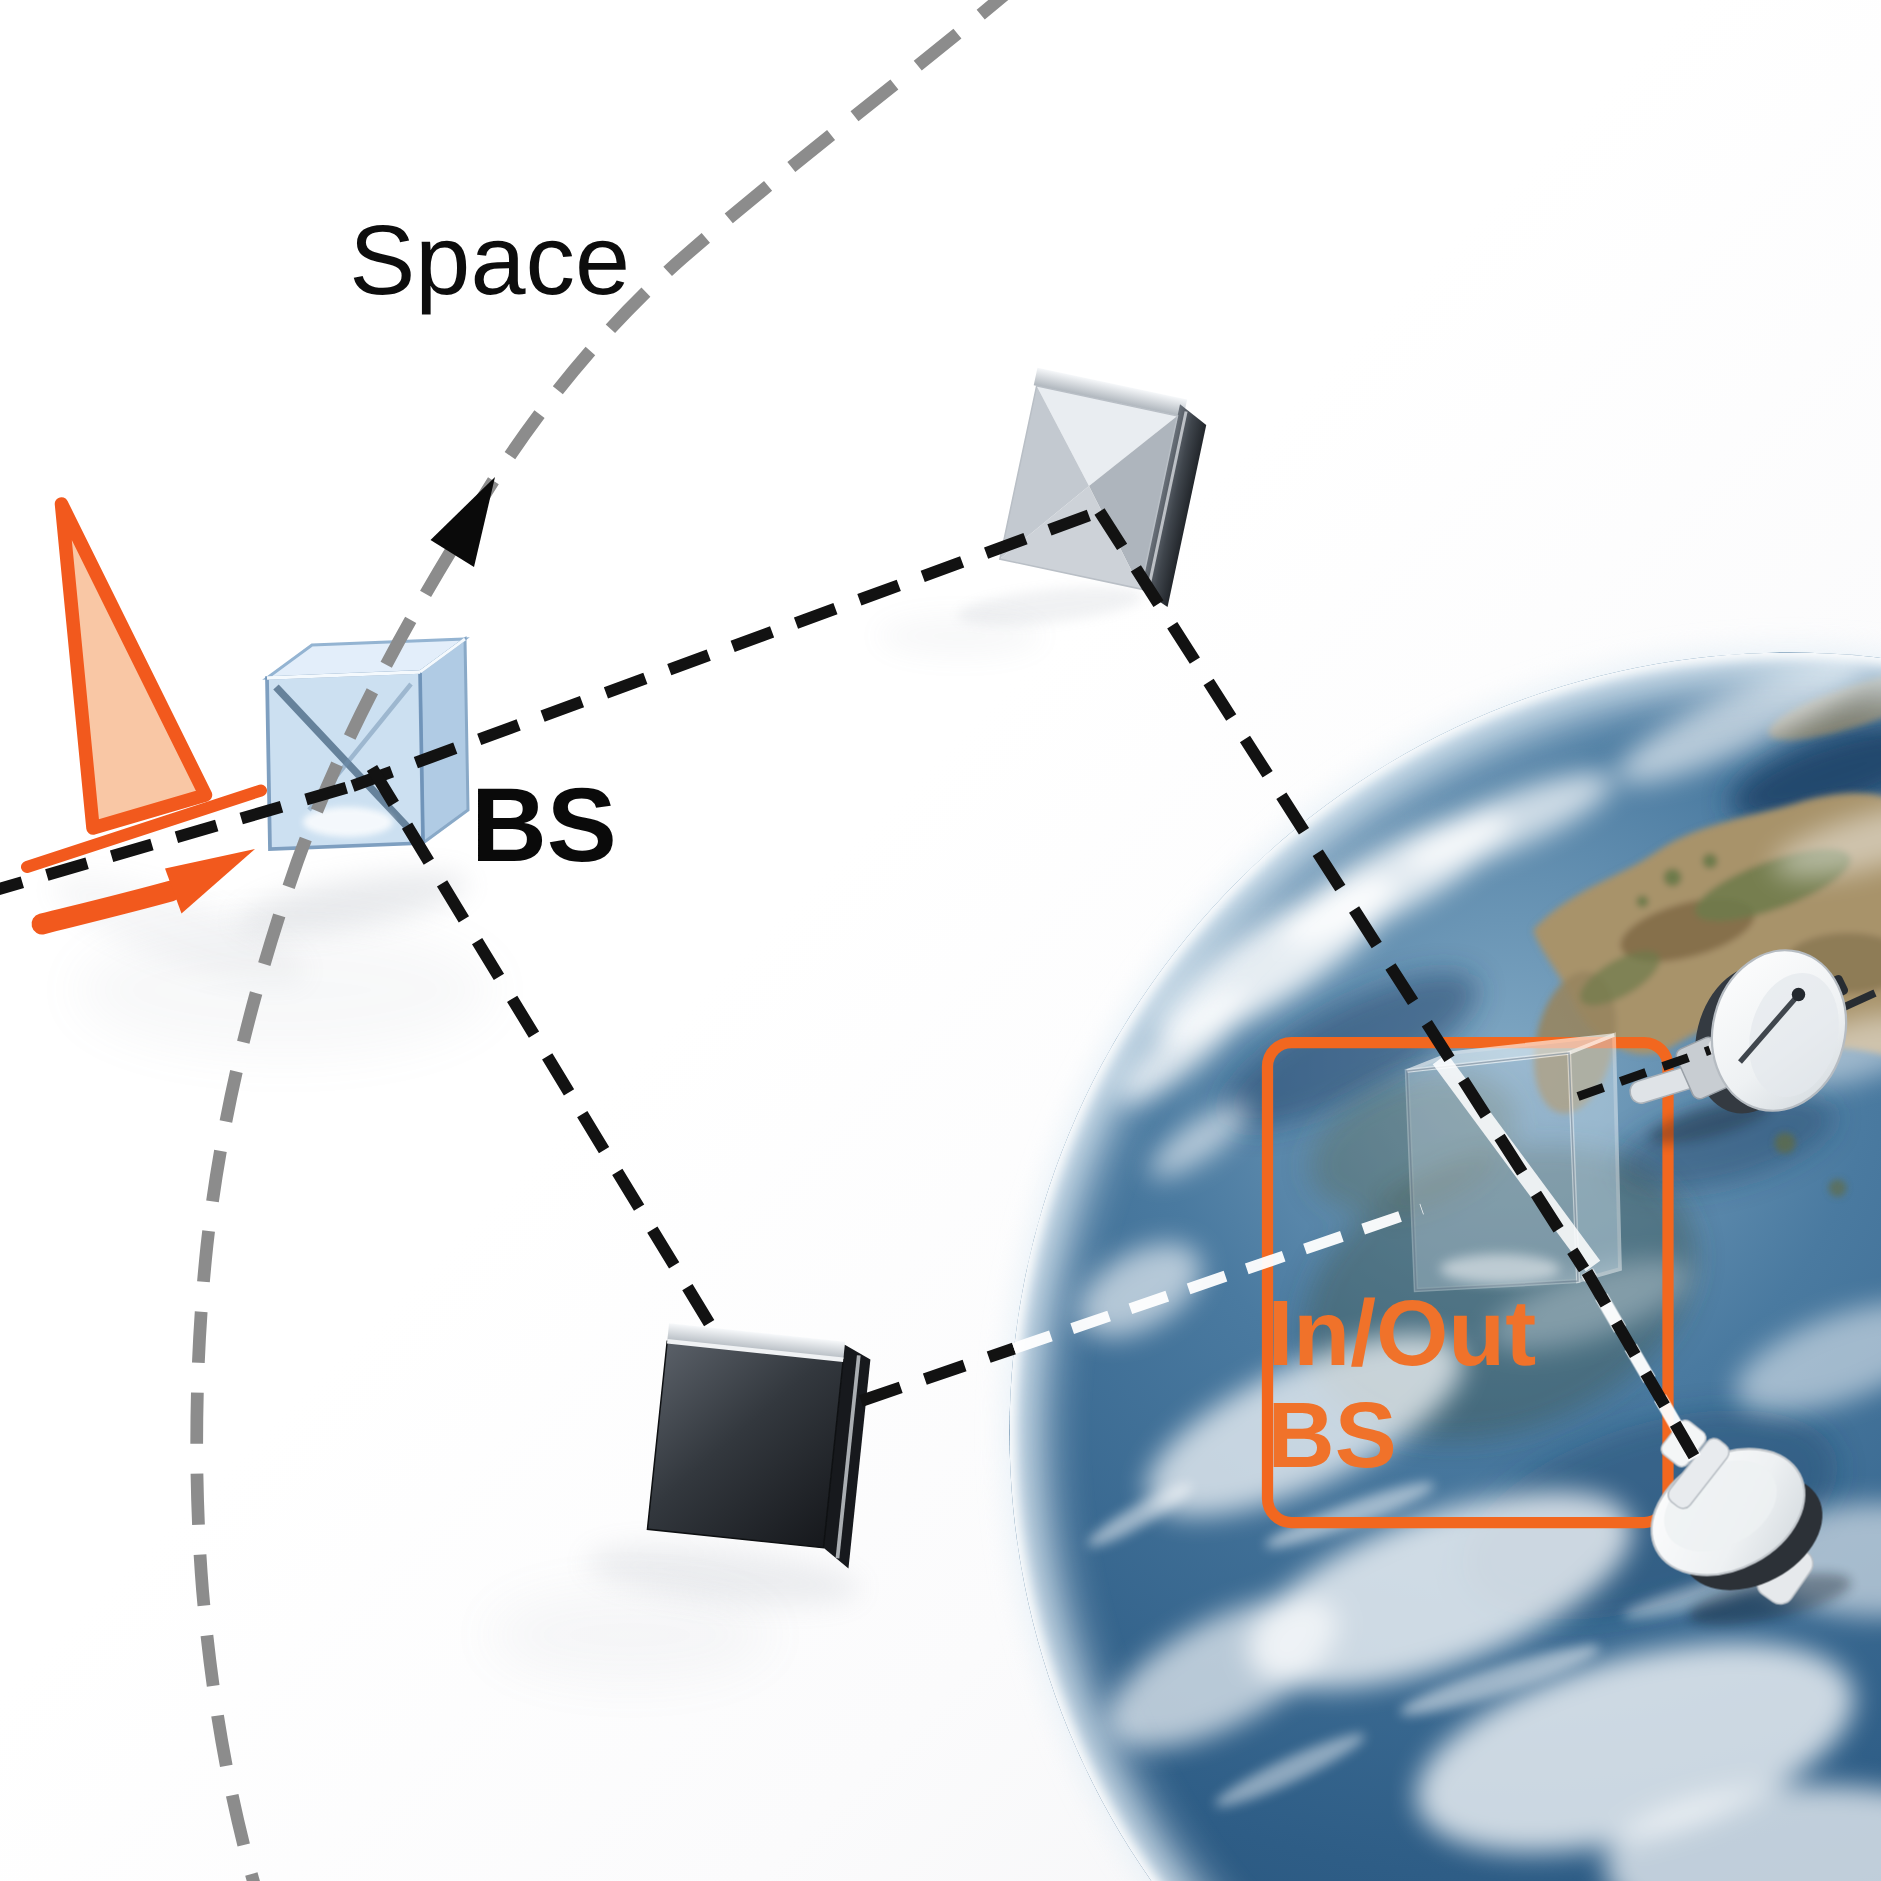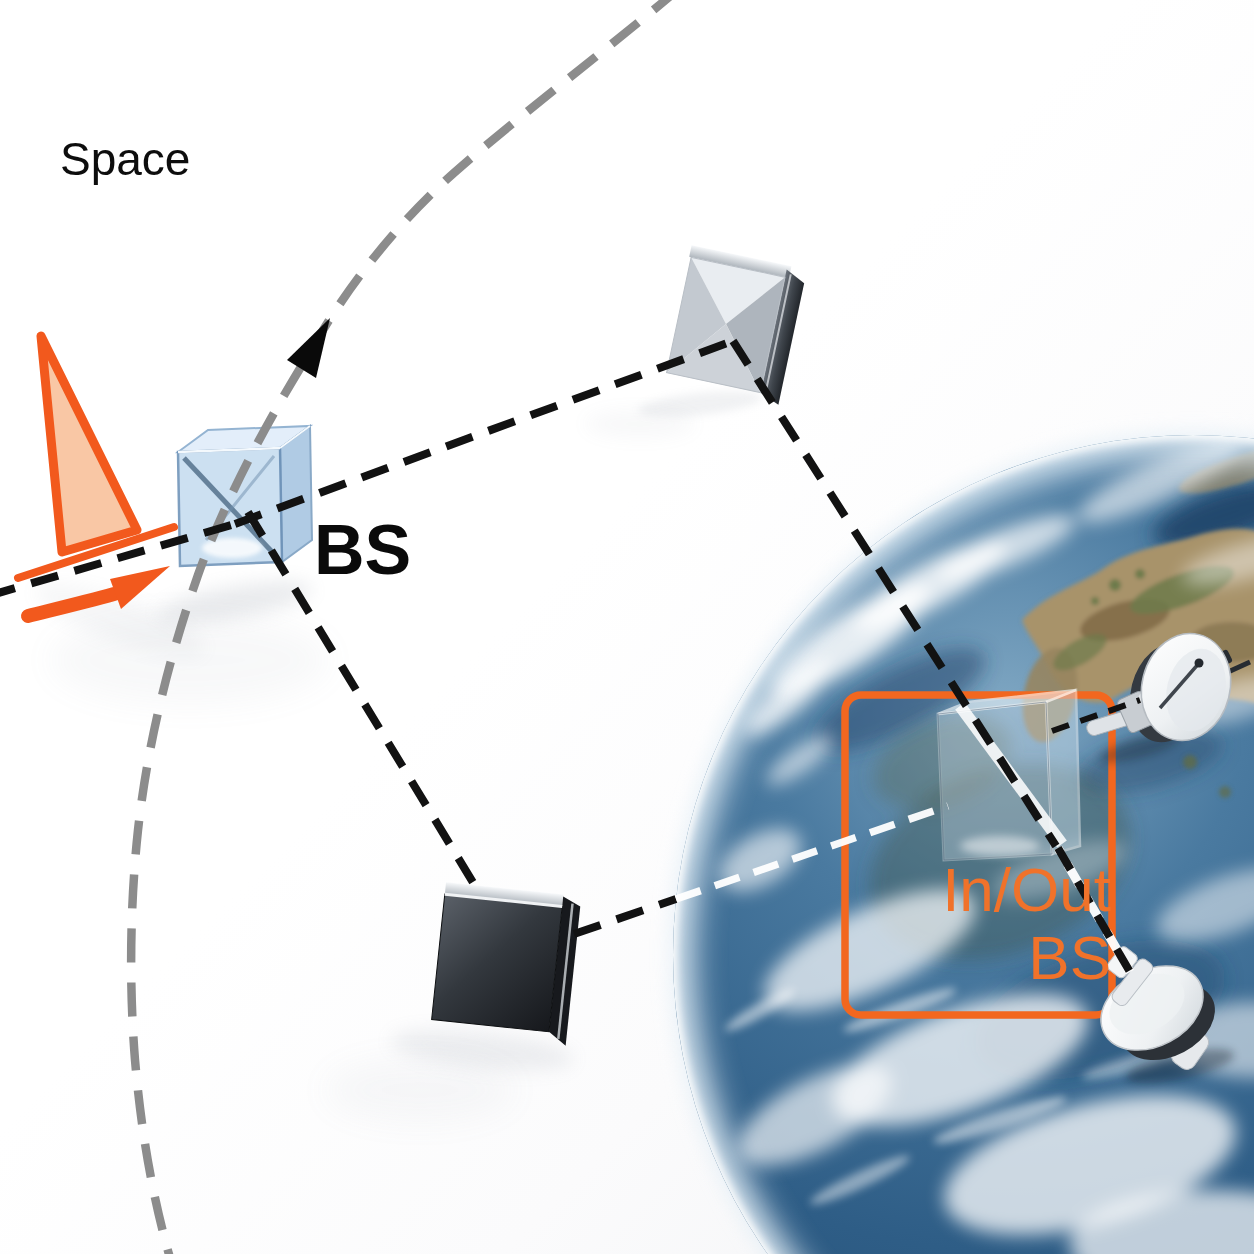--- a/index.html
+++ b/index.html
@@ -3,25 +3,25 @@
 <meta charset="utf-8">
 <style>
   html,body{margin:0;padding:0;background:#fff;}
   #stage{
     position:relative;width:1254px;height:1254px;overflow:hidden;
     background:linear-gradient(135deg,#ffffff 45%,#fbfbfc 70%,#f1f2f4 100%);
     font-family:"Liberation Sans",sans-serif;
   }
   #scene{position:absolute;left:0;top:0;}
   .lbl{position:absolute;white-space:nowrap;}
-  #space-orbit-label{left:60px;top:128px;width:360px;text-align:left;
-    font-size:46px;line-height:1.38;color:#0d0d0d;font-weight:400;}
+  #space-orbit-label{left:60px;top:128px;width:360px;text-align:right;
+    font-size:66px;line-height:1.38;color:#0d0d0d;font-weight:400;}
   #bs-label{left:314px;top:510px;font-size:70px;font-weight:700;color:#0a0a0a;}
-  #inout-label{left:845px;top:856px;width:266px;text-align:right;
-    font-size:62px;line-height:1.1;font-weight:400;color:#f0722a;}
+  #inout-label{left:845px;top:856px;width:266px;text-align:left;
+    font-size:62px;line-height:1.1;font-weight:700;color:#f0722a;}
 </style>
 </head>
 <body>
 
 <div id="stage">
 
 <svg id="scene" width="1254" height="1254" viewBox="0 0 1254 1254">
   <defs>
     <radialGradient id="oceanGrad" cx="0.32" cy="0.26" r="1.05">
       <stop offset="0" stop-color="#7ea6c2"></stop>

